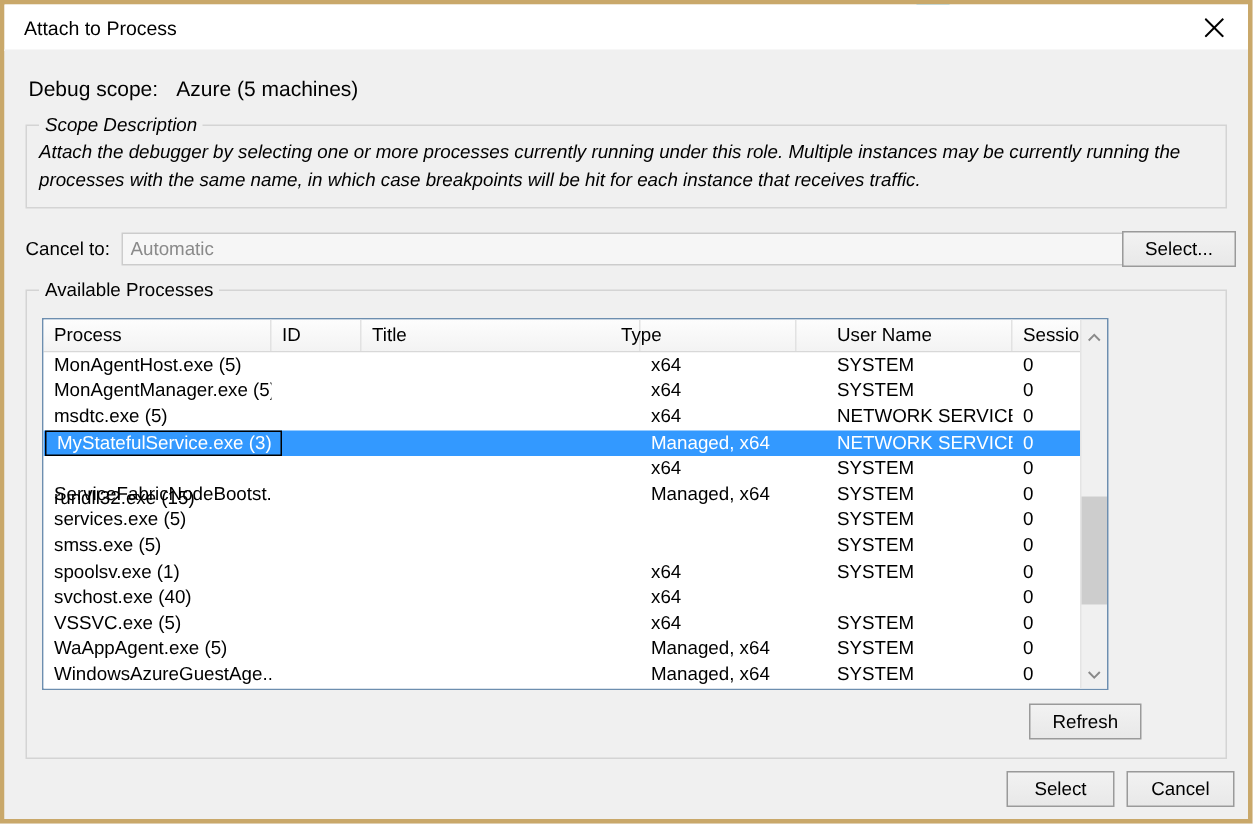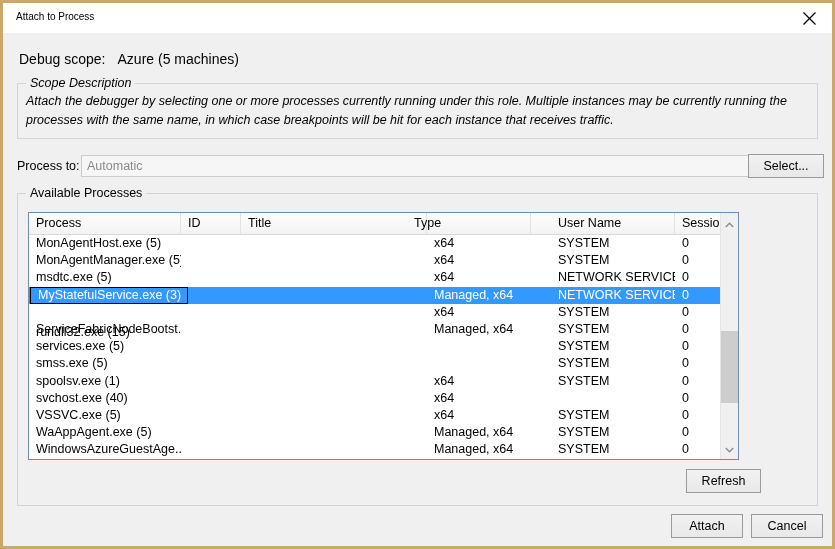--- a/index.html
+++ b/index.html
@@ -42,21 +42,21 @@
     left: 0; top: 0;
     width: 829px;
     height: 30px;
     background: #ffffff;
     border-bottom: 1px solid #ffffff;
   }
   .titlebar-text {
     position: absolute;
     left: 13px;
     top: 8px;
-    font-size: 10px;
+    font-size: 13px;
     color: #000000;
     white-space: nowrap;
   }
   .close-btn {
     position: absolute;
     right: 0px;
     top: 0px;
     width: 46px;
     height: 30px;
     display: flex;
@@ -323,21 +323,21 @@
       <span class="debug-scope-label">Debug scope:</span>
       <span class="debug-scope-value">Azure (5 machines)</span>
     </div>
 
     <div class="groupbox" id="scope-desc-group">
       <div class="groupbox-title">Scope Description</div>
       <div class="scope-desc-text">Attach the debugger by selecting one or more processes currently running under this role.  Multiple instances may be currently running the processes with the same name, in which case breakpoints will be hit for each instance that receives traffic.</div>
     </div>
 
     <div class="attach-row">
-      <span class="attach-label">Process to:</span>
+      <span class="attach-label">Cancel to:</span>
       <input class="attach-input" type="text" placeholder="Automatic" style="">
     </div>
     <button class="btn" id="select-button">Select...</button>
 
     <div class="groupbox" id="available-group">
       <div class="groupbox-title">Available Processes</div>
 
       <div class="listview">
         <div class="lv-header" id="lv-header">
             <div class="hcell" style="left: 0px; width: 152px;">Process</div>
@@ -469,17 +469,17 @@
                 <polyline points="0.8,1 4.5,4.8 8.2,1" fill="none" stroke="#8a8a8a" stroke-width="1.3"></polyline>
               </svg>
             </span>
           </div>
         </div>
       </div>
 
       <button class="btn" id="refresh-button">Refresh</button>
     </div>
 
-    <button class="btn" id="attach-button">Attach</button>
+    <button class="btn" id="attach-button">Select</button>
     <button class="btn" id="cancel-button">Cancel</button>
 
   </div>
 </div>
 
 </body></html>

